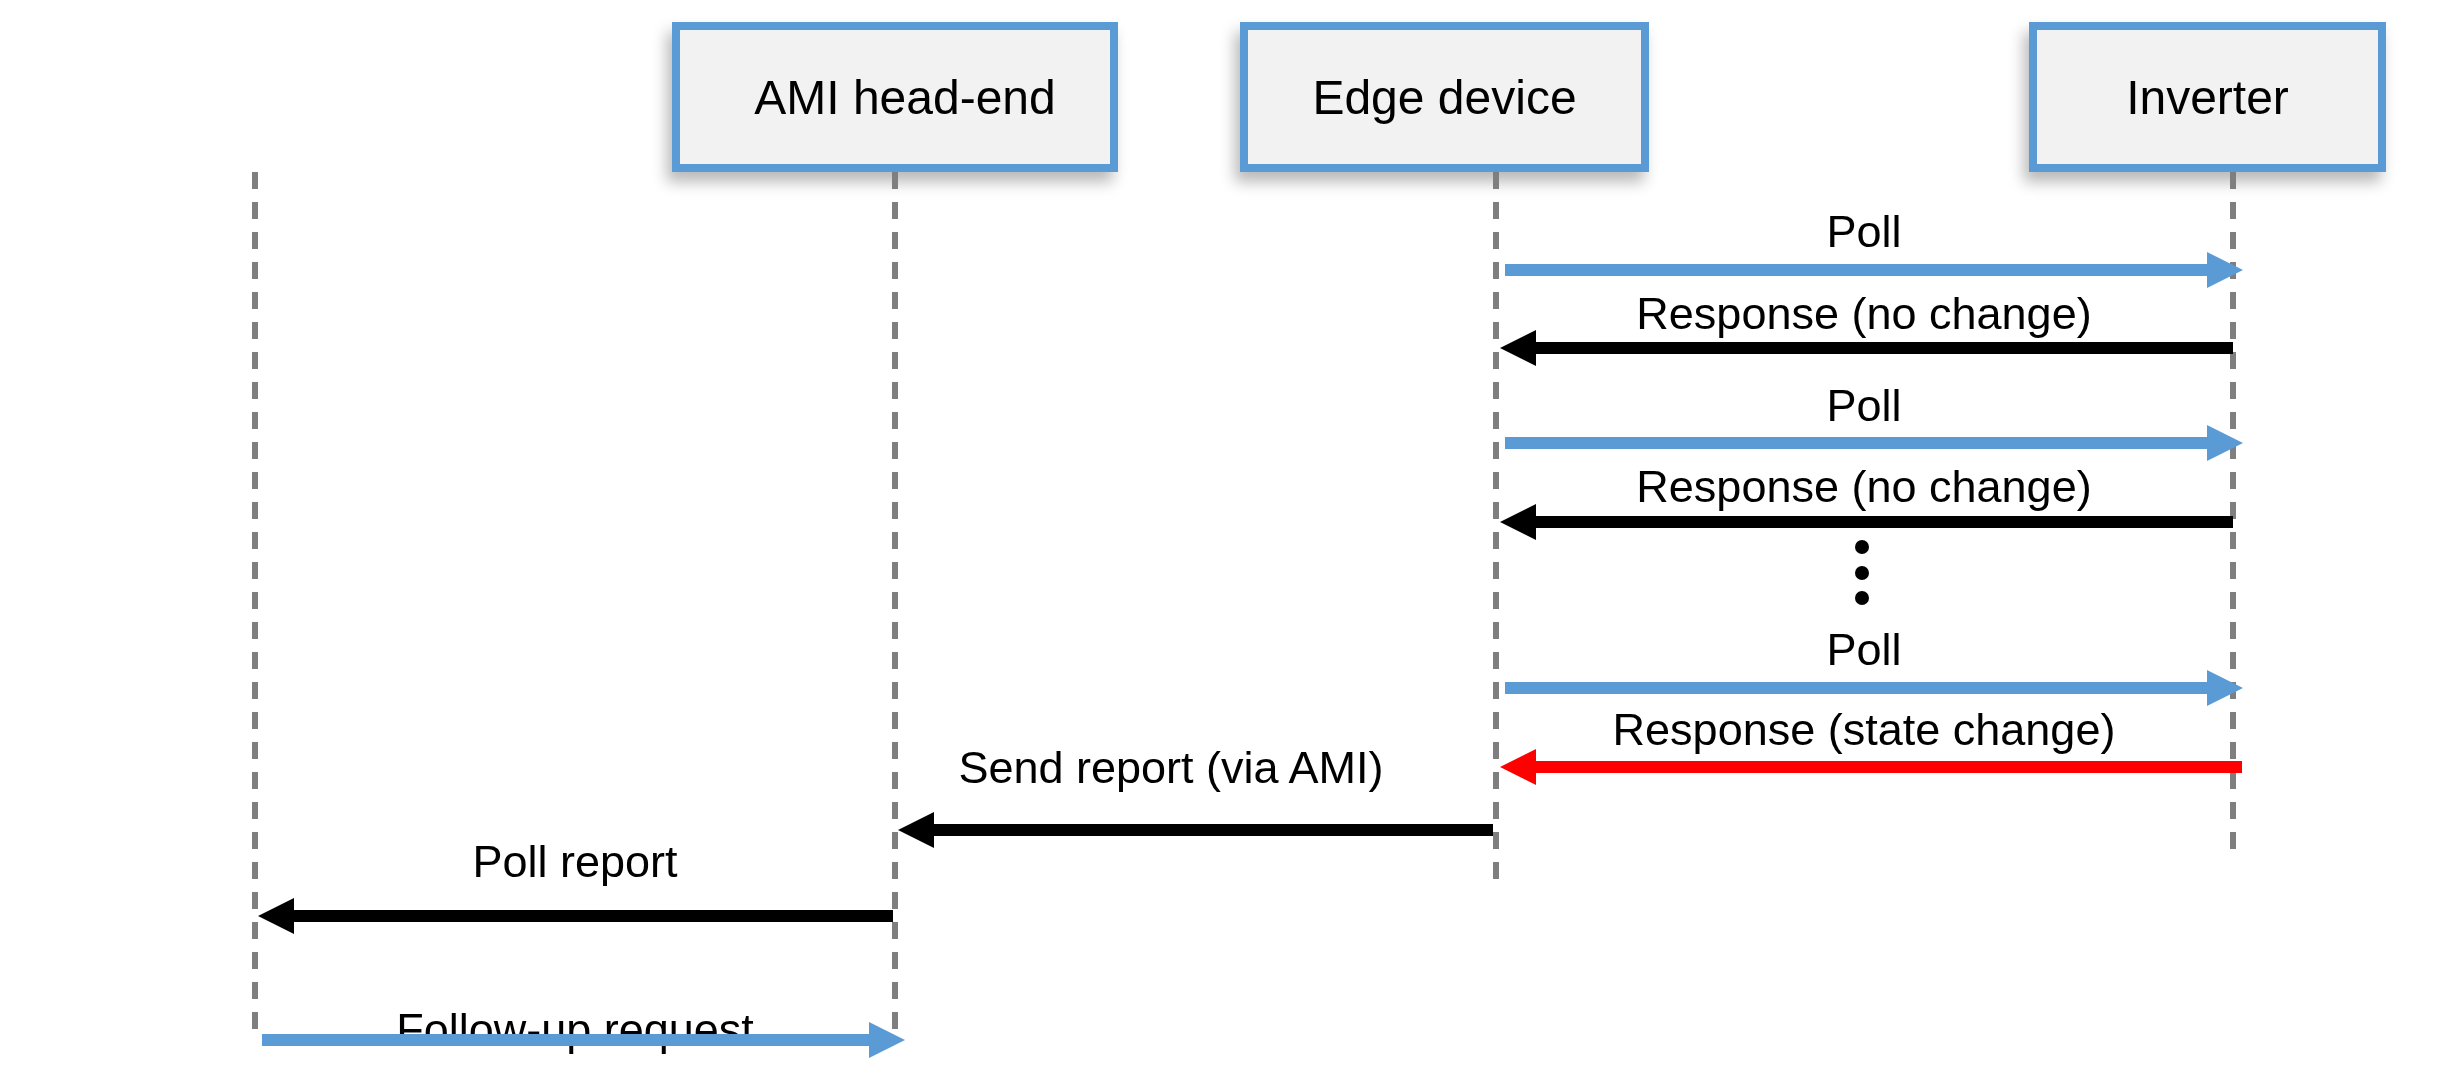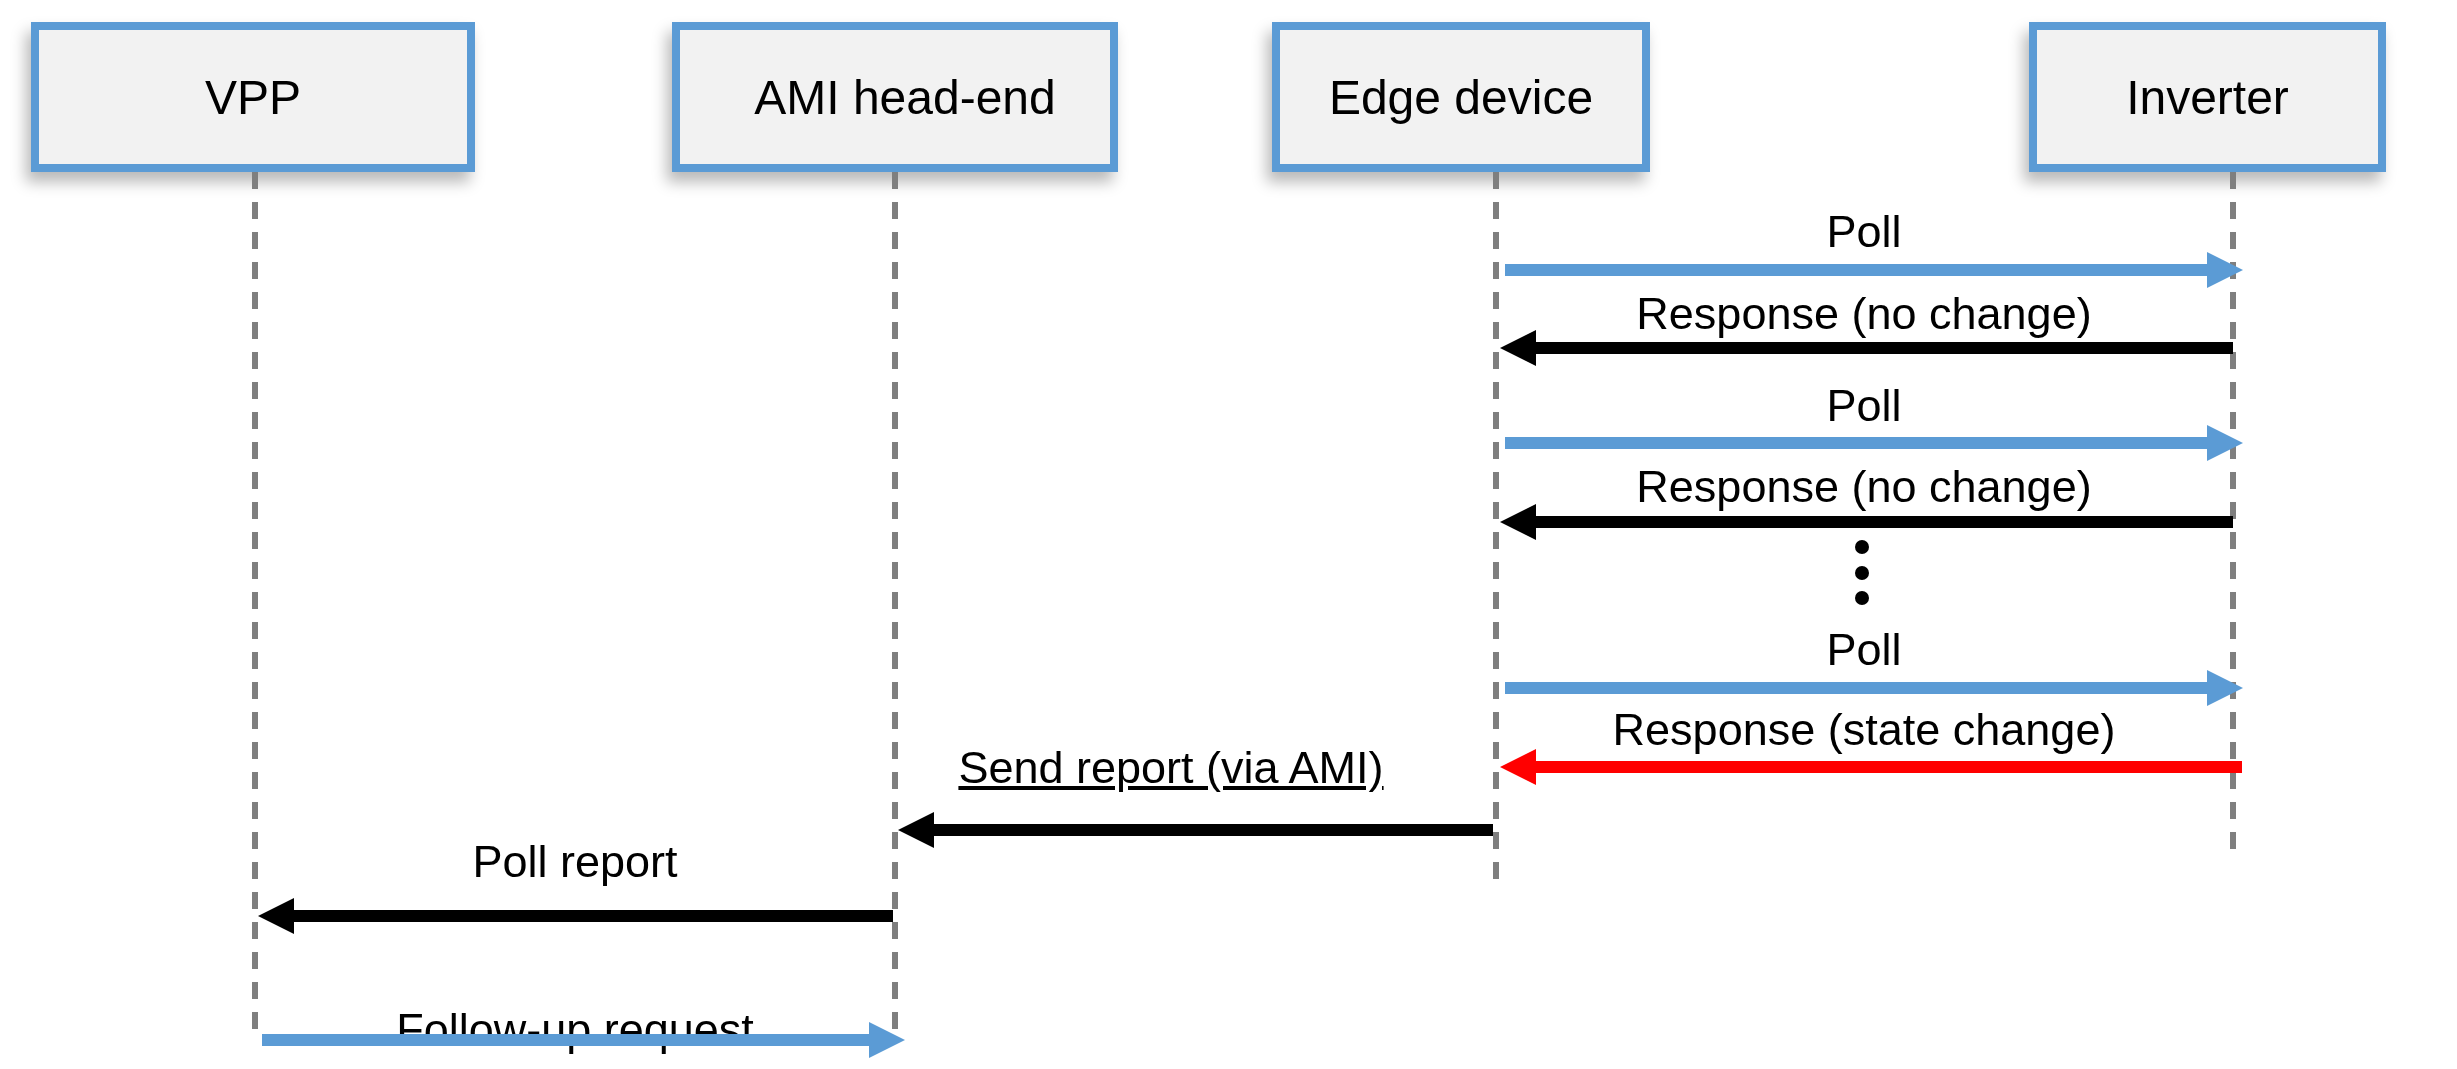--- a/index.html
+++ b/index.html
@@ -53,27 +53,24 @@
   .dots .dot{
     position:absolute;left:0;width:14px;height:14px;border-radius:50%;
     background:#000;
   }
 </style>
 </head>
 <body>
 
 <div class="canvas">
 
-  <div class="actor" style="left:31px;width:444px;">
-    <span>VPP</span>
-  </div>
   <div class="actor" style="left:672px;width:446px;padding-left:20px;">
     <span>AMI head-end</span>
   </div>
-  <div class="actor" style="left:1272px;width:378px;text-align:right;">
+  <div class="actor" style="left:1240px;width:409px;text-align:right;">
     <span>Edge device</span>
   </div>
   <div class="actor" style="left:2029px;width:357px;">
     <span>Inverter</span>
   </div>
 
   <div class="lifeline" style="left:252px;height:870px;"></div>
   <div class="lifeline" style="left:892px;height:870px;"></div>
   <div class="lifeline" style="left:1493px;height:716px;"></div>
   <div class="lifeline" style="left:2230px;height:688px;"></div>
@@ -95,21 +92,21 @@
     <div class="dot" style="top:26px;"></div>
     <div class="dot" style="top:51px;"></div>
   </div>
 
   <div class="msg-label" style="left:1464px;top:622px;">Poll</div>
   <div class="arrow dir-right c-blue" style="left:1505px;top:682px;width:702px;"></div>
 
   <div class="msg-label" style="left:1464px;top:702px;">Response (state change)</div>
   <div class="arrow dir-left c-red" style="left:1536px;top:761px;width:706px;"></div>
 
-  <div class="msg-label" style="left:771px;top:740px;text-decoration:underline;">Send report (via AMI)</div>
+  <div class="msg-label" style="left:771px;top:740px;">Send report (via AMI)</div>
   <div class="arrow dir-left c-black" style="left:934px;top:824px;width:559px;"></div>
 
   <div class="msg-label" style="left:175px;top:834px;">Poll report</div>
   <div class="arrow dir-left c-black" style="left:294px;top:910px;width:599px;"></div>
 
   <div class="msg-label" style="left:175px;top:956px;margin-top:46px;">Follow-up request</div>
   <div class="arrow dir-right c-blue" style="left:262px;top:1034px;width:607px;"></div>
 
 </div>
 

